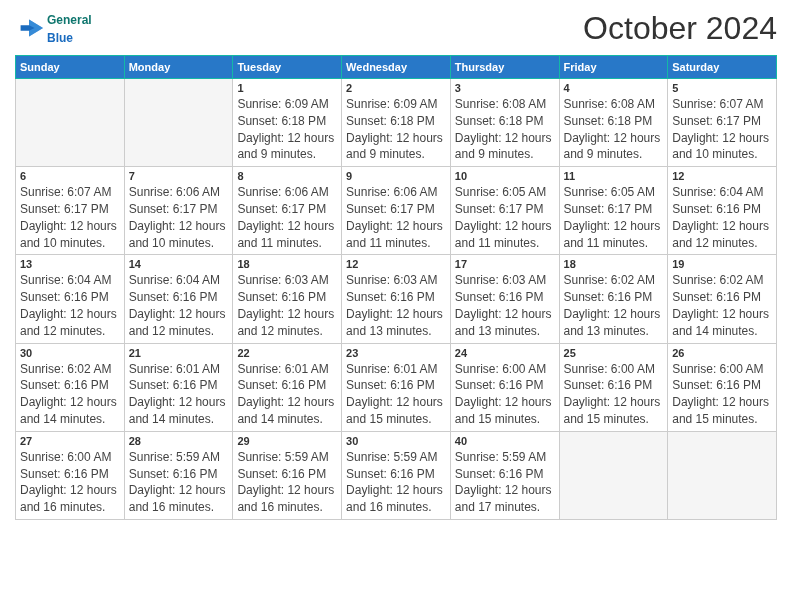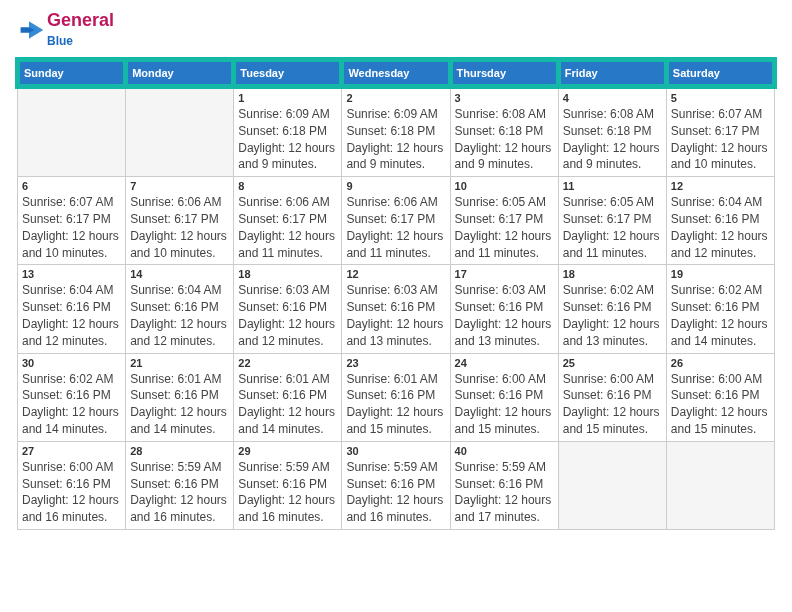--- a/index.html
+++ b/index.html
@@ -21,23 +21,23 @@
       justify-content: space-between;
       align-items: flex-start;
       margin-bottom: 8px;
     }
     .logo {
       display: flex;
       align-items: center;
       gap: 4px;
     }
     .logo-text-general {
-      font-size: 18px;
+      font-size: 12px;
       font-weight: bold;
-      color: #be185d;
+      color: #0f766e;
     }
     .logo-text-blue {
       font-size: 12px;
       font-weight: bold;
       color: #1a6bbf;
     }
     .logo-icon {
       width: 28px;
       height: 20px;
     }
@@ -58,21 +58,21 @@
       border-collapse: collapse;
       table-layout: fixed;
     }
     .calendar th {
       background-color: #2878c8;
       color: #fff;
       font-size: 11px;
       font-weight: bold;
       padding: 5px 4px;
       text-align: left;
-      border: 5px solid #14b8a6;
+      border: 1px solid #14b8a6;
     }
     .calendar td {
       border: 1px solid #ccc;
       vertical-align: top;
       padding: 3px 4px;
       font-size: 9.5px;
       color: #333;
       background: #fff;
       height: 85px;
     }
@@ -101,20 +101,21 @@
       <svg class="logo-icon" viewBox="0 0 40 28" xmlns="http://www.w3.org/2000/svg">
         <polygon points="20,2 40,14 20,26 20,18 8,18 8,10 20,10" fill="#1a6bbf"></polygon>
         <polygon points="20,2 40,14 20,26 20,18 28,14 20,10" fill="#4aa0e8" opacity="0.6"></polygon>
       </svg>
       <div>
         <span class="logo-text-general">General</span><br>
         <span class="logo-text-blue">Blue</span>
       </div>
     </div>
     <div class="title-block">
+      <div class="month-title">October 2024</div>
     </div>
   </div>
 
   <table class="calendar">
     <thead>
       <tr id="weekday-header">
       <th>Sunday</th>
           <th>Monday</th>
           <th>Tuesday</th>
           <th>Wednesday</th>

